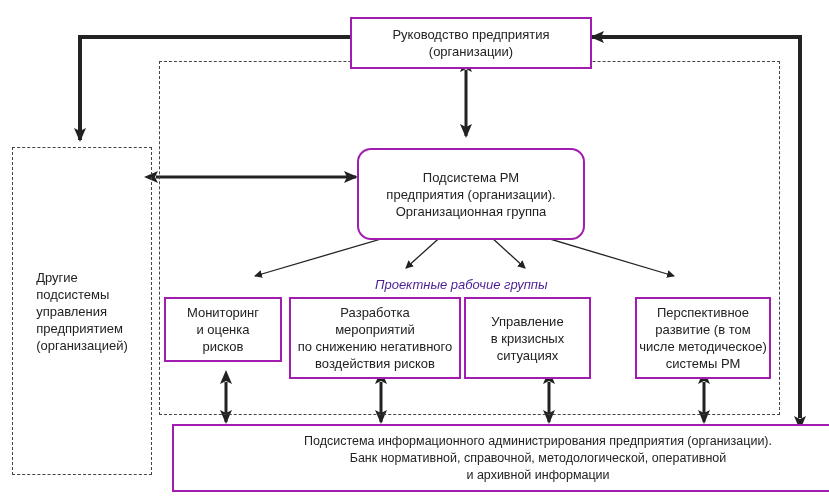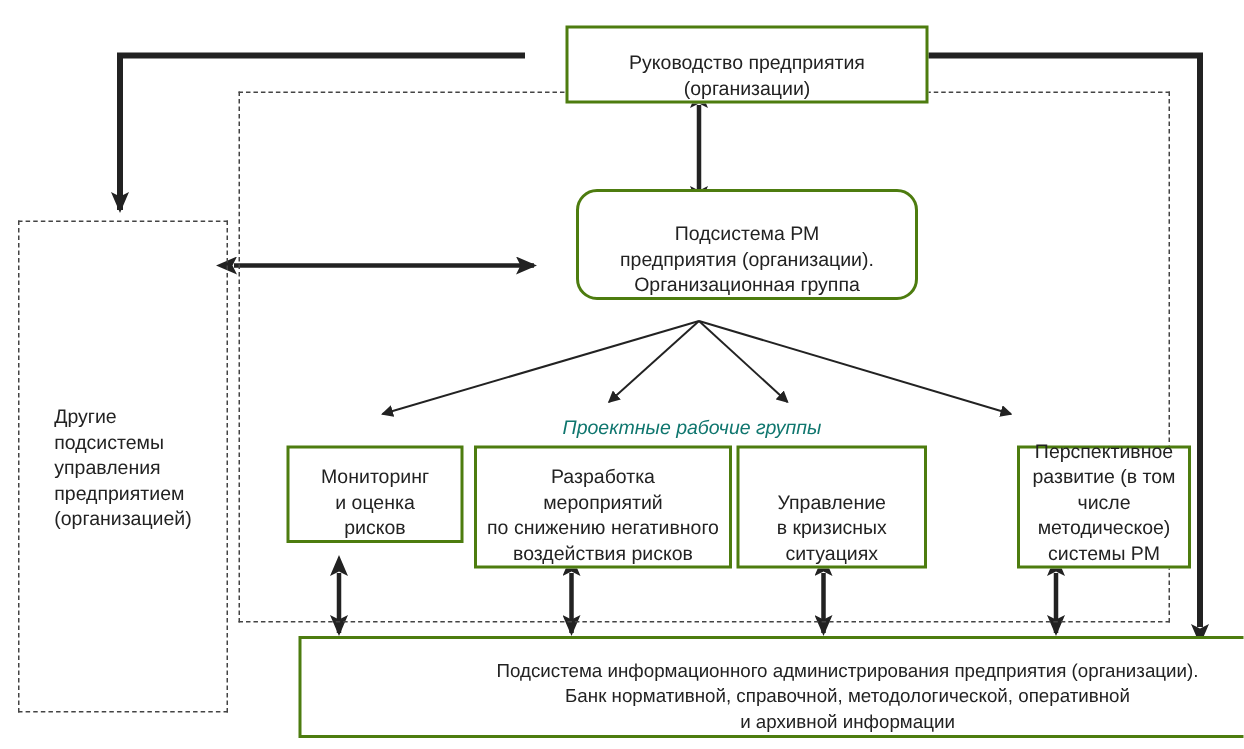--- a/index.html
+++ b/index.html
@@ -1,23 +1,23 @@
 <!DOCTYPE html>
 <html><head>
 <meta charset="utf-8">
 <style>
   html, body { margin: 0; padding: 0; background: #ffffff; }
   body { width: 829px; height: 499px; position: relative; overflow: hidden;
          font-family: "Liberation Sans", sans-serif; color: #222; }
-  .box { position: absolute; box-sizing: border-box; border: 2px solid #4d7c0f;
-         background: #fff; display: flex; align-items: flex-end; justify-content: center;
-         text-align: center; font-size: 13px; line-height: 17px; margin-left: 27px; }
+  .box { position: absolute; box-sizing: border-box; border: 2px solid #a21caf;
+         background: #fff; display: flex; align-items: center; justify-content: center;
+         text-align: center; font-size: 13px; line-height: 17px; }
   .rounded { border-radius: 14px; }
   .dashed { position: absolute; box-sizing: border-box; border: 1.5px dashed #444; }
-  .label-italic { position: absolute; font-style: italic; font-size: 13px; color: #0f766e; }
+  .label-italic { position: absolute; font-style: italic; font-size: 13px; color: #4c1d95; }
   svg.wires { position: absolute; left: 0; top: 0; }
 </style>
 </head>
 <body>
 
 <svg class="wires" width="829" height="499">
   <defs>
     <marker id="ah" markerWidth="8" markerHeight="8" refX="7" refY="4" orient="auto" markerUnits="userSpaceOnUse">
       <path d="M0,0 L8,4 L0,8 Z" fill="#222"></path>
     </marker>
@@ -56,21 +56,21 @@
 управления
 предприятием
 (организацией)</span>
 </div>
 
 <div class="box" style="left:350px; top:17px; width:242px; height:52px;">
   <span style="white-space:pre-line;">Руководство предприятия
 (организации)</span>
 </div>
 
-<div class="box rounded" style="left:357px; top:126px; width:228px; height:74px;">
+<div class="box rounded" style="left:357px; top:148px; width:228px; height:92px;">
   <span style="white-space:pre-line;">Подсистема РМ
 предприятия (организации).
 Организационная группа</span>
 </div>
 
 <div class="label-italic" style="left:375px; top:277px;">Проектные рабочие группы</div>
 
 <div class="box" style="left:164px; top:297px; width:118px; height:65px;">
   <span style="white-space:pre-line;">Мониторинг
 и оценка
@@ -80,21 +80,21 @@
   <span style="white-space:pre-line;">Разработка
 мероприятий
 по снижению негативного
 воздействия рисков</span>
 </div>
 <div class="box" style="left:464px; top:297px; width:127px; height:82px;">
   <span style="white-space:pre-line;">Управление
 в кризисных
 ситуациях</span>
 </div>
-<div class="box" style="left:651px; top:297px; width:116px; height:82px;">
+<div class="box" style="left:635px; top:297px; width:136px; height:82px;">
   <span style="white-space:pre-line;">Перспективное
 развитие (в том
 числе методическое)
 системы РМ</span>
 </div>
 
 <div class="box" style="left:172px; top:424px; width:732px; height:68px; font-size:12.5px;">
   <span style="white-space:pre-line;">Подсистема информационного администрирования предприятия (организации).
 Банк нормативной, справочной, методологической, оперативной
 и архивной информации</span>

